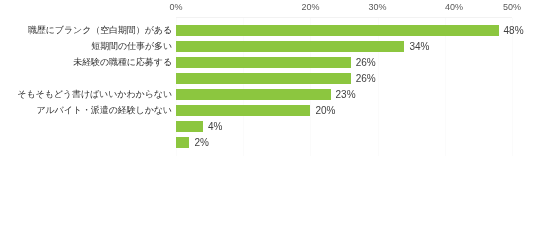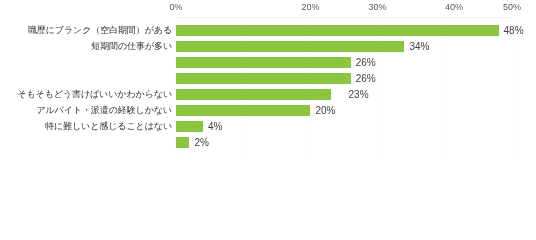--- a/index.html
+++ b/index.html
@@ -129,39 +129,39 @@
         <div class="cat-label">職歴にブランク（空白期間）がある</div>
         <div class="bar" style="width: 322.56px; background: rgb(140, 198, 63);"></div>
         <div class="val-label" style="left: 503.56px;">48%</div>
       </div>
       <div class="row" style="top: 22px;">
         <div class="cat-label">短期間の仕事が多い</div>
         <div class="bar" style="width: 228.48px; background: rgb(140, 198, 63);"></div>
         <div class="val-label" style="left: 409.48px;">34%</div>
       </div>
       <div class="row" style="top: 38px;">
+        <div class="cat-label">未経験の職種に応募する</div>
         <div class="bar" style="width: 174.72px; background: rgb(140, 198, 63);"></div>
         <div class="val-label" style="left: 355.72px;">26%</div>
       </div>
       <div class="row" style="top: 54px;">
         <div class="bar" style="width: 174.72px; background: rgb(140, 198, 63);"></div>
         <div class="val-label" style="left: 355.72px;">26%</div>
       </div>
       <div class="row" style="top: 70px; padding-left: 36px;">
         <div class="cat-label">そもそもどう書けばいいかわからない</div>
         <div class="bar" style="width: 154.56px; background: rgb(140, 198, 63);"></div>
-        <div class="val-label" style="left: 335.56px; margin-left: 13px;">23%</div>
+        <div class="val-label" style="left: 335.56px;">23%</div>
       </div>
       <div class="row" style="top: 86px;">
         <div class="cat-label">アルバイト・派遣の経験しかない</div>
         <div class="bar" style="width: 134.4px; background: rgb(140, 198, 63);"></div>
         <div class="val-label" style="left: 315.4px;">20%</div>
       </div>
       <div class="row" style="top: 102px;">
-        <div class="cat-label">特に難しいと感じることはない</div>
         <div class="bar" style="width: 26.88px; background: rgb(140, 198, 63);"></div>
         <div class="val-label" style="left: 207.88px;">4%</div>
       </div>
       <div class="row" style="top: 118px;">
         <div class="bar" style="width: 13.44px; background: rgb(140, 198, 63);"></div>
         <div class="val-label" style="left: 194.44px;">2%</div>
       </div>
     </div>
 
 </div>

